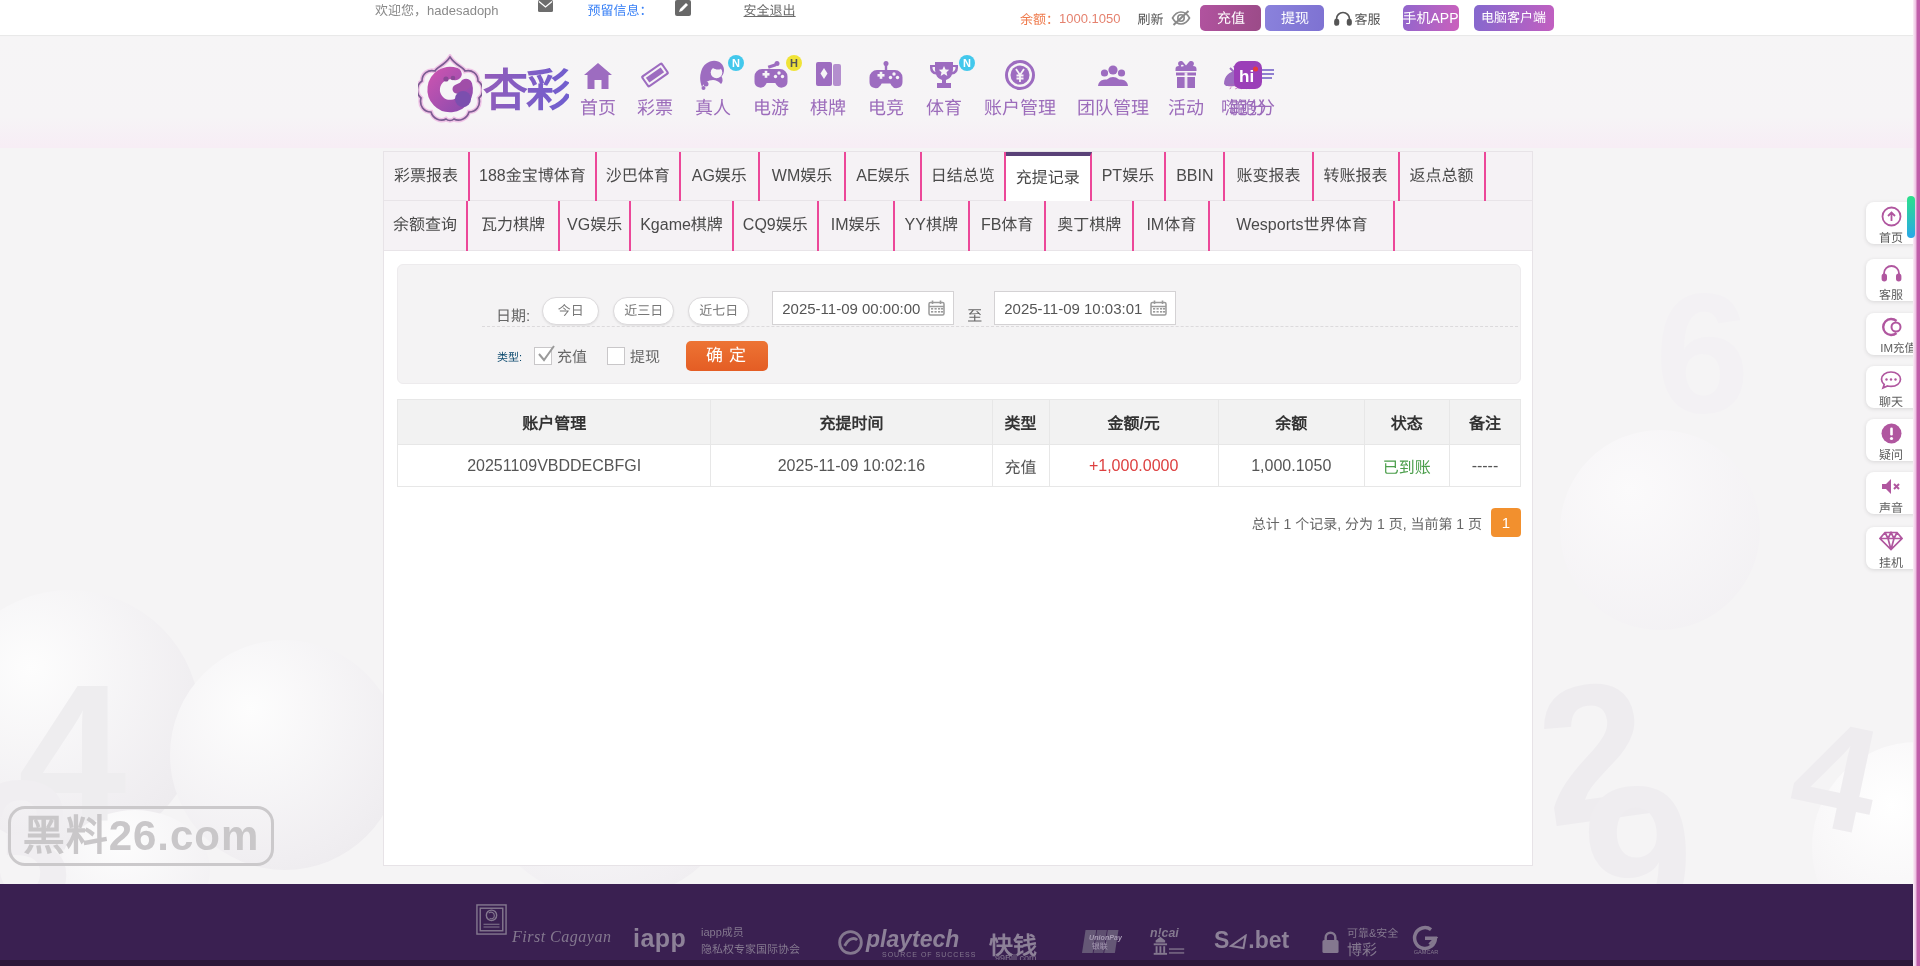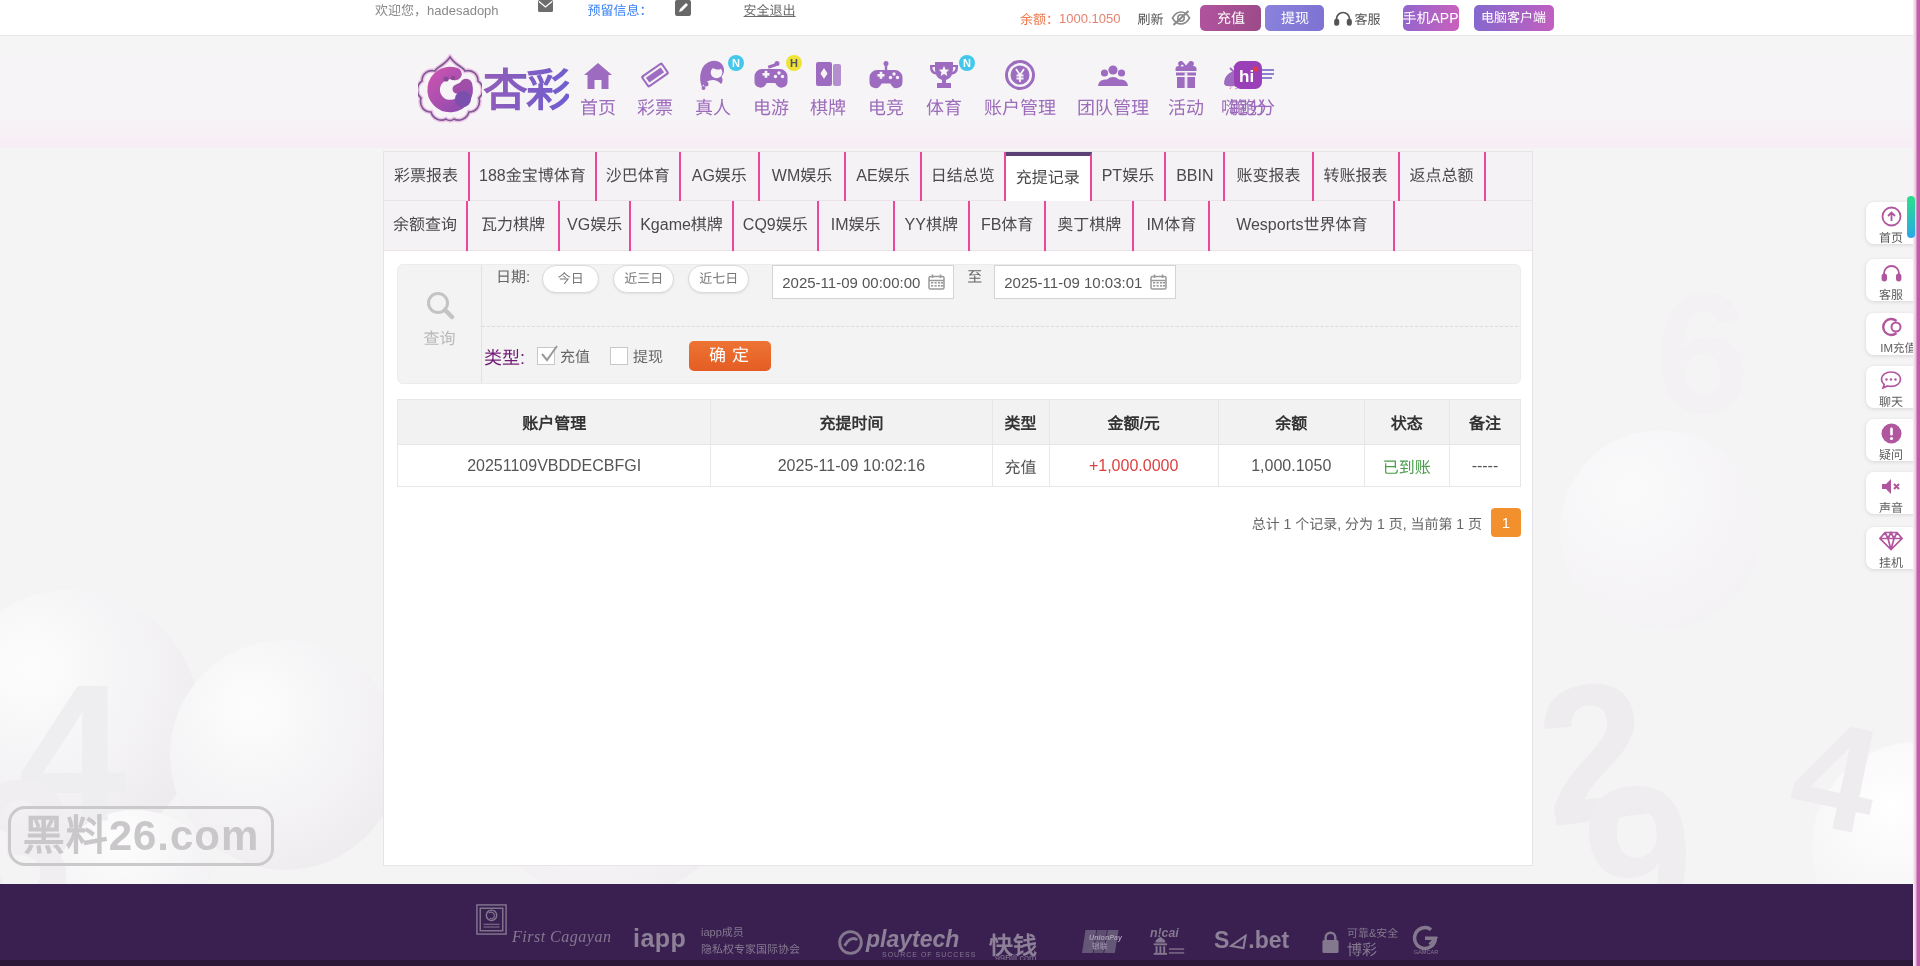--- a/index.html
+++ b/index.html
@@ -24,21 +24,21 @@
 
 #panel{position:absolute;left:383px;top:151px;width:1150px;height:715px;background:#fff;border:1px solid #e7e3e7;border-top:none;}
 .tabrow{position:relative;height:50px;background:#f5f2f5;border-bottom:1px solid #e8e4e8;white-space:nowrap;font-size:16px;color:#4a4a4a;}
 .tabrow .tab{display:inline-block;height:50px;line-height:48px;padding:0 10px;border-right:2px solid #ec4899;vertical-align:top;}
 .tabrow .tab.active{background:#fff;border-top:4px solid #5a4178;line-height:44px;}
 #row1{border-top:1px solid #e7e3e7;}
 #content{position:absolute;left:0;top:101px;width:1148px;height:613px;background:#fff;padding:12px 11px 0 13px;}
 
 #qbox{position:relative;width:1124px;height:120px;background:#f4f3f4;border:1px solid #edebed;border-radius:6px;}
 #qleft{position:absolute;left:0;top:0;width:84px;height:118px;border-right:1px solid #e3e1e3;text-align:center;color:#b9b9b9;}
-#qbox .row1{position:absolute;left:84px;top:0;width:1036px;height:60px;display:flex;align-items:flex-start;}
+#qbox .row1{position:absolute;left:84px;top:0;width:1036px;height:60px;display:flex;align-items:flex-end;}
 #qbox .row2{position:absolute;left:84px;top:61px;width:1036px;height:58px;display:flex;align-items:center;border-top:1px dashed #dcdadc;}
 .pill{display:inline-block;height:28px;line-height:26px;padding:0 10px;min-width:57px;text-align:center;background:#fff;border:1px solid #dcdadc;border-radius:14px;font-size:13px;color:#777;margin-right:14px;box-shadow:0 1px 2px rgba(0,0,0,.08);}
 .dinput{display:inline-flex;align-items:center;justify-content:space-between;width:182px;height:34px;background:#fff;border:1px solid #d4d2d4;padding:0 8px 0 9px;font-size:15px;color:#555;white-space:nowrap;}
 #okbtn{display:inline-block;width:82px;height:30px;line-height:30px;background:linear-gradient(180deg,#ed7434,#e45d24);color:#fff;font-size:17px;border-radius:5px;text-align:center;letter-spacing:6px;padding-left:4px;}
 .cb{display:inline-block;width:18px;height:18px;background:#fff;border:1px solid #c9c7c9;vertical-align:-4px;position:relative;}
 
 table{border-collapse:collapse;width:1124px;margin-top:15px;font-size:16px;table-layout:fixed;}
 th{background:#f2f2f2;border:1px solid #e7e7e7;height:45px;font-size:16px;color:#333;font-weight:bold;}
 td{border:1px solid #e7e7e7;height:42px;text-align:center;color:#555;}
 #pager{width:1124px;margin-top:21px;display:flex;justify-content:flex-end;align-items:center;font-size:14px;color:#666;}
@@ -280,27 +280,20 @@
       <div class="tx">嗨跑分</div>
     </div>
   </div>
 </div>
 
 <div id="panel">
   <div class="tabrow" id="row1"><span class="tab">彩票报表</span><span class="tab" style="padding:0 9px;">188金宝博体育</span><span class="tab" style="padding:0 9px;">沙巴体育</span><span class="tab" style="padding:0 11px;">AG娱乐</span><span class="tab" style="padding:0 12px;">WM娱乐</span><span class="tab" style="padding:0 10px;">AE娱乐</span><span class="tab" style="padding:0 9px;">日结总览</span><span class="tab active">充提记录</span><span class="tab" style="padding:0 10px;">PT娱乐</span><span class="tab">BBIN</span><span class="tab" style="padding:0 11px;">账变报表</span><span class="tab">转账报表</span><span class="tab">返点总额</span></div>
   <div class="tabrow" id="row2"><span class="tab" style="padding:0 9px;">余额查询</span><span class="tab" style="padding:0 13px;">瓦力棋牌</span><span class="tab" style="padding:0 7px;">VG娱乐</span><span class="tab" style="padding:0 9px;">Kgame棋牌</span><span class="tab" style="padding:0 9px;">CQ9娱乐</span><span class="tab" style="padding:0 12px;">IM娱乐</span><span class="tab" style="padding:0 10px;">YY棋牌</span><span class="tab" style="padding:0 11px;">FB体育</span><span class="tab" style="padding:0 11px;">奥丁棋牌</span><span class="tab" style="padding:0 12px;">IM体育</span><span class="tab" style="padding:0 26px;">Wesports世界体育</span></div>
   <div id="content">
     <div id="qbox">
-      <div id="qleft">
-        <svg style="margin-top:25px;" width="30" height="30" viewBox="0 0 30 30" fill="none" stroke="#c3c3c3" stroke-width="3">
-            <circle cx="13" cy="13" r="9.5"></circle>
-            <line x1="20" y1="20" x2="27" y2="27" stroke-width="4.5" stroke-linecap="round"></line>
-          </svg>
-        <div style="font-size:16px;margin-top:1px;">查询</div>
-      </div>
       <div class="row1">
         <span style="margin-left:14px;font-size:15px;color:#666;">日期:</span>
         <span class="pill" style="margin-left:12px;">今日</span>
         <span class="pill">近三日</span>
         <span class="pill">近七日</span>
         <span class="dinput" style="margin-left:9px;">
             <span>2025-11-09 00:00:00</span>
             <svg width="17" height="16" viewBox="0 0 17 16">
               <rect x="1" y="2.5" width="15" height="12.5" rx="1.5" fill="none" stroke="#9a9a9a" stroke-width="1.5"></rect>
               <line x1="1" y1="6.5" x2="16" y2="6.5" stroke="#9a9a9a" stroke-width="1.5"></line>
@@ -333,21 +326,21 @@
                 <rect x="13" y="8" width="2.2" height="1.6"></rect>
                 <rect x="3" y="11" width="2.2" height="1.6"></rect>
                 <rect x="6.5" y="11" width="2.2" height="1.6"></rect>
                 <rect x="10" y="11" width="2.2" height="1.6"></rect>
                 <rect x="13" y="11" width="2.2" height="1.6"></rect>
               </g>
             </svg>
           </span>
       </div>
       <div class="row2">
-        <span style="margin-left:2px;font-size:18px;color:#701a75;">类型:</span>
+        <span style="margin-left:15px;font-size:11px;color:#0c4a6e;">类型:</span>
         <span class="cb" style="margin-left:12px;">
             <svg style="position:absolute;left:1px;top:-4px;" width="20" height="20" viewBox="0 0 20 20" fill="none" stroke="#9a9a9a" stroke-width="2">
               <path d="M3 10 l5 6 L18 2"></path>
             </svg>
           </span>
         <span style="margin-left:5px;font-size:15px;color:#666;">充值</span>
         <span class="cb" style="margin-left:20px;"></span>
         <span style="margin-left:5px;font-size:15px;color:#666;">提现</span>
         <span id="okbtn" style="margin-left:26px;">确定</span>
       </div>

